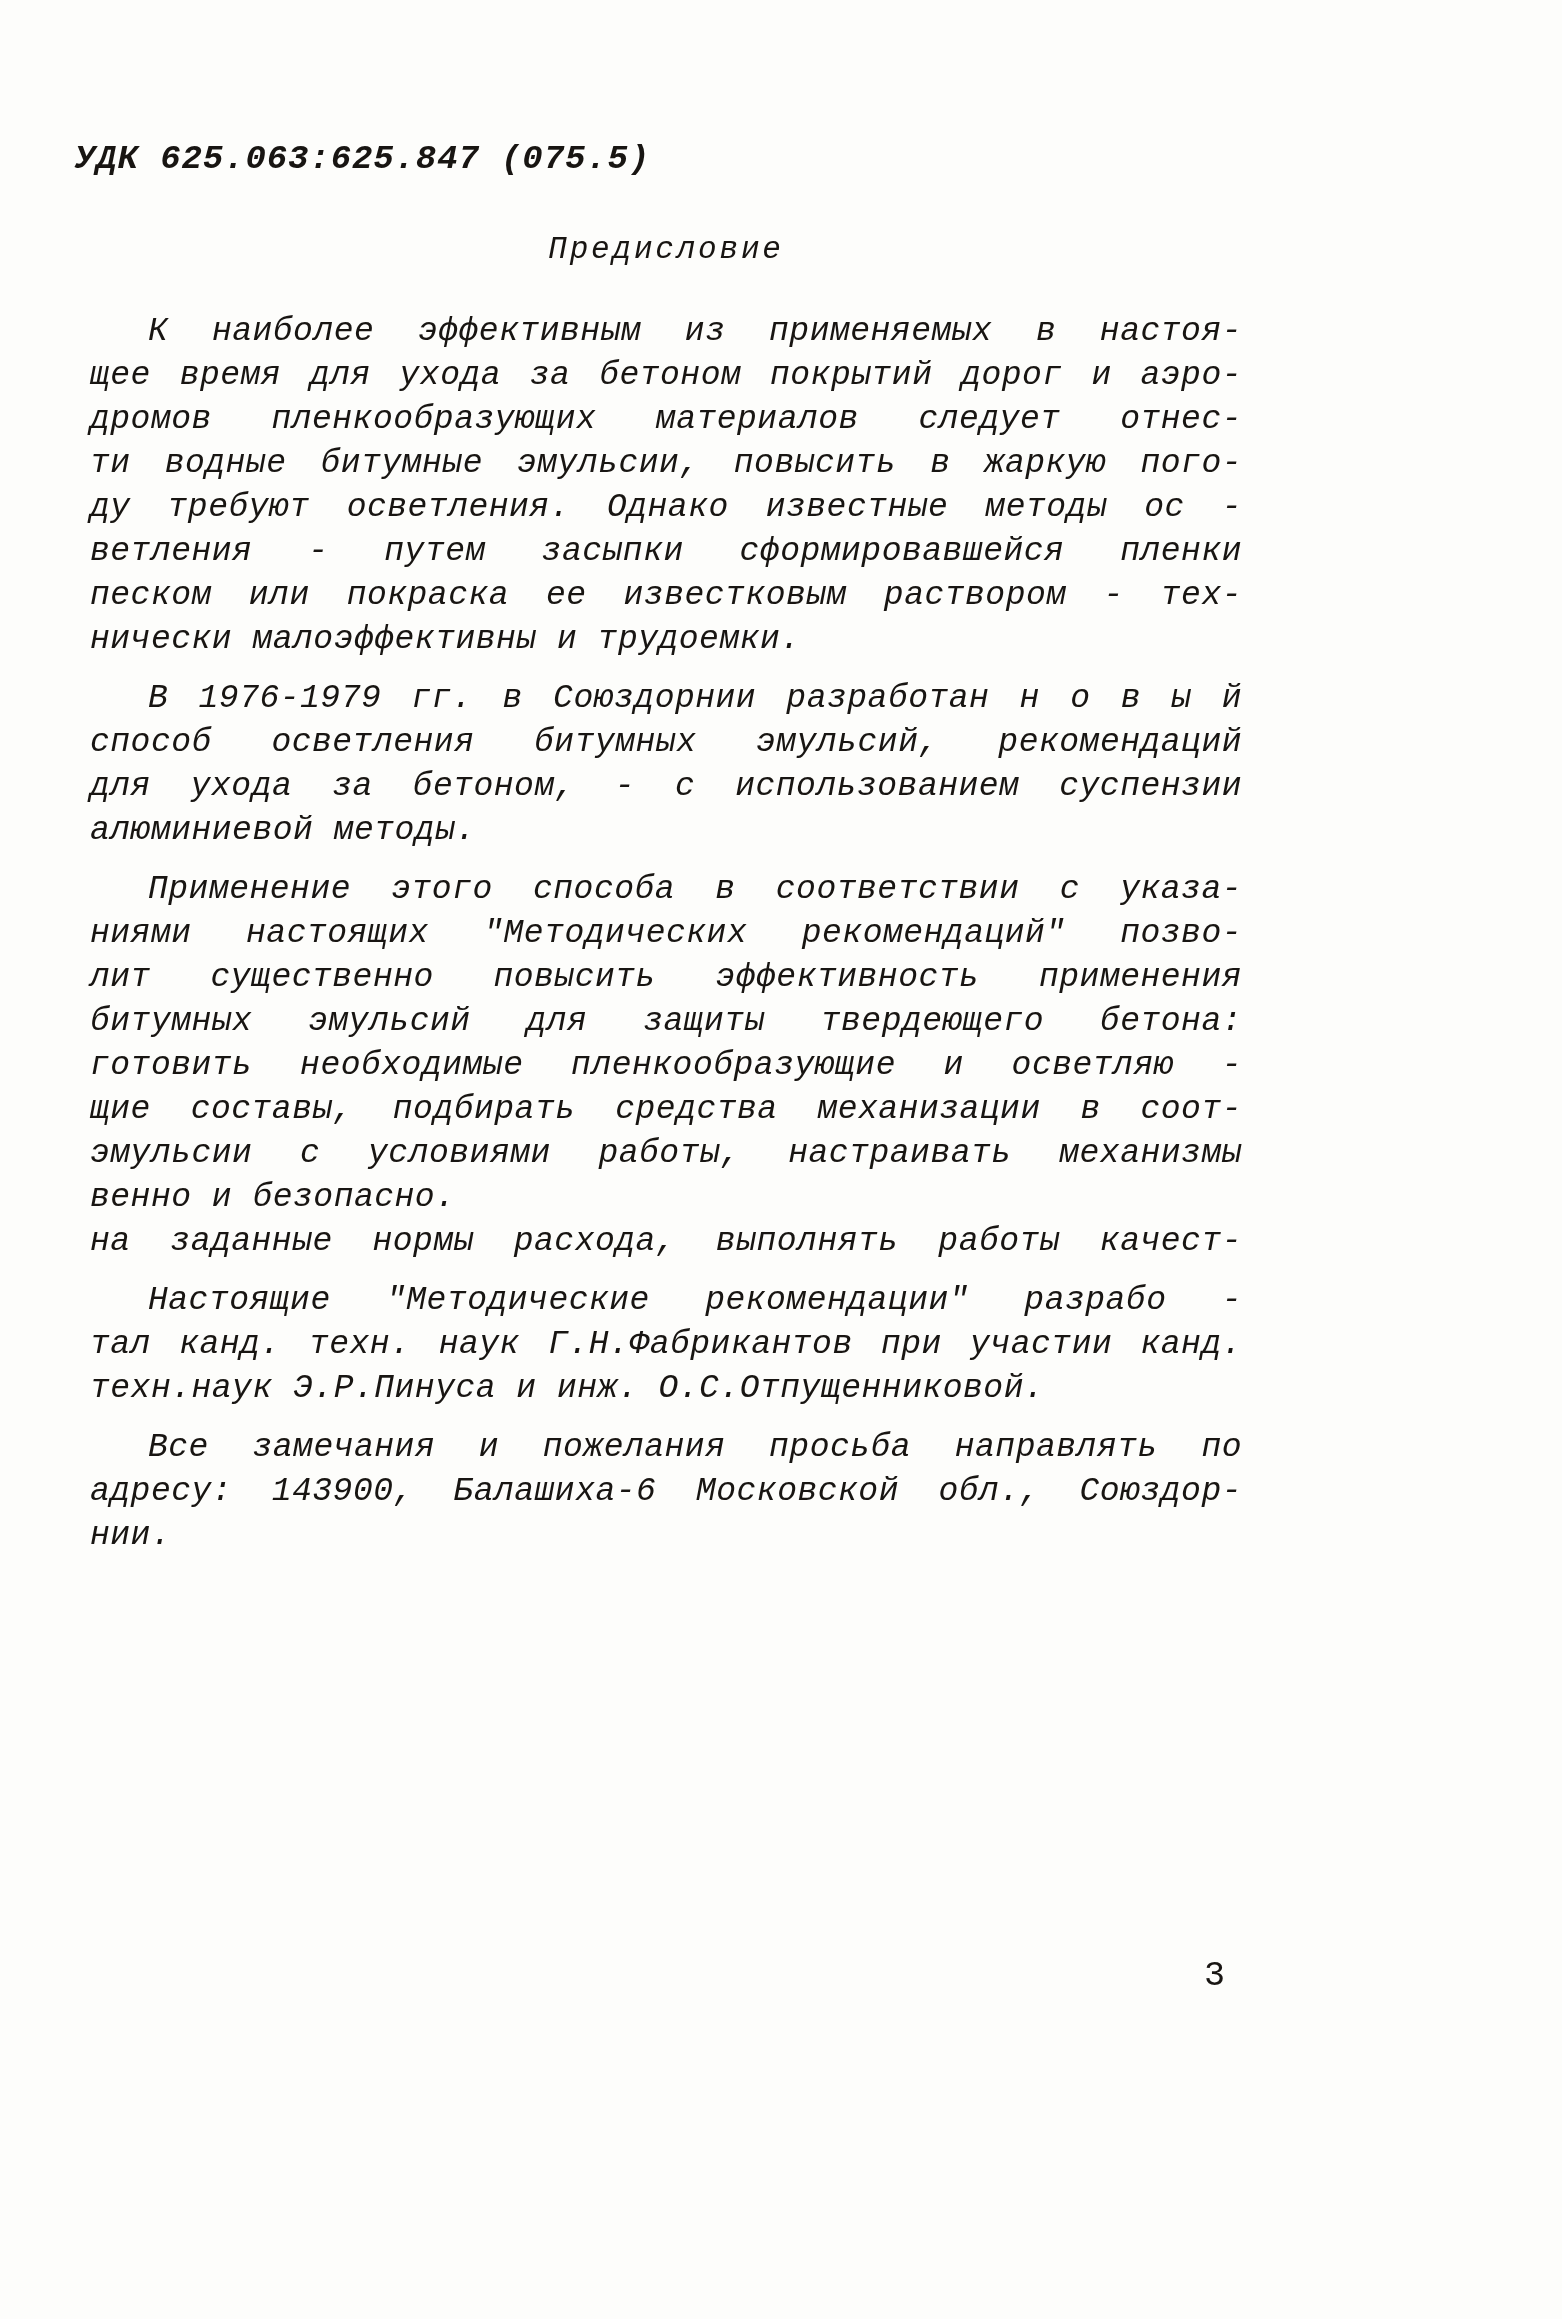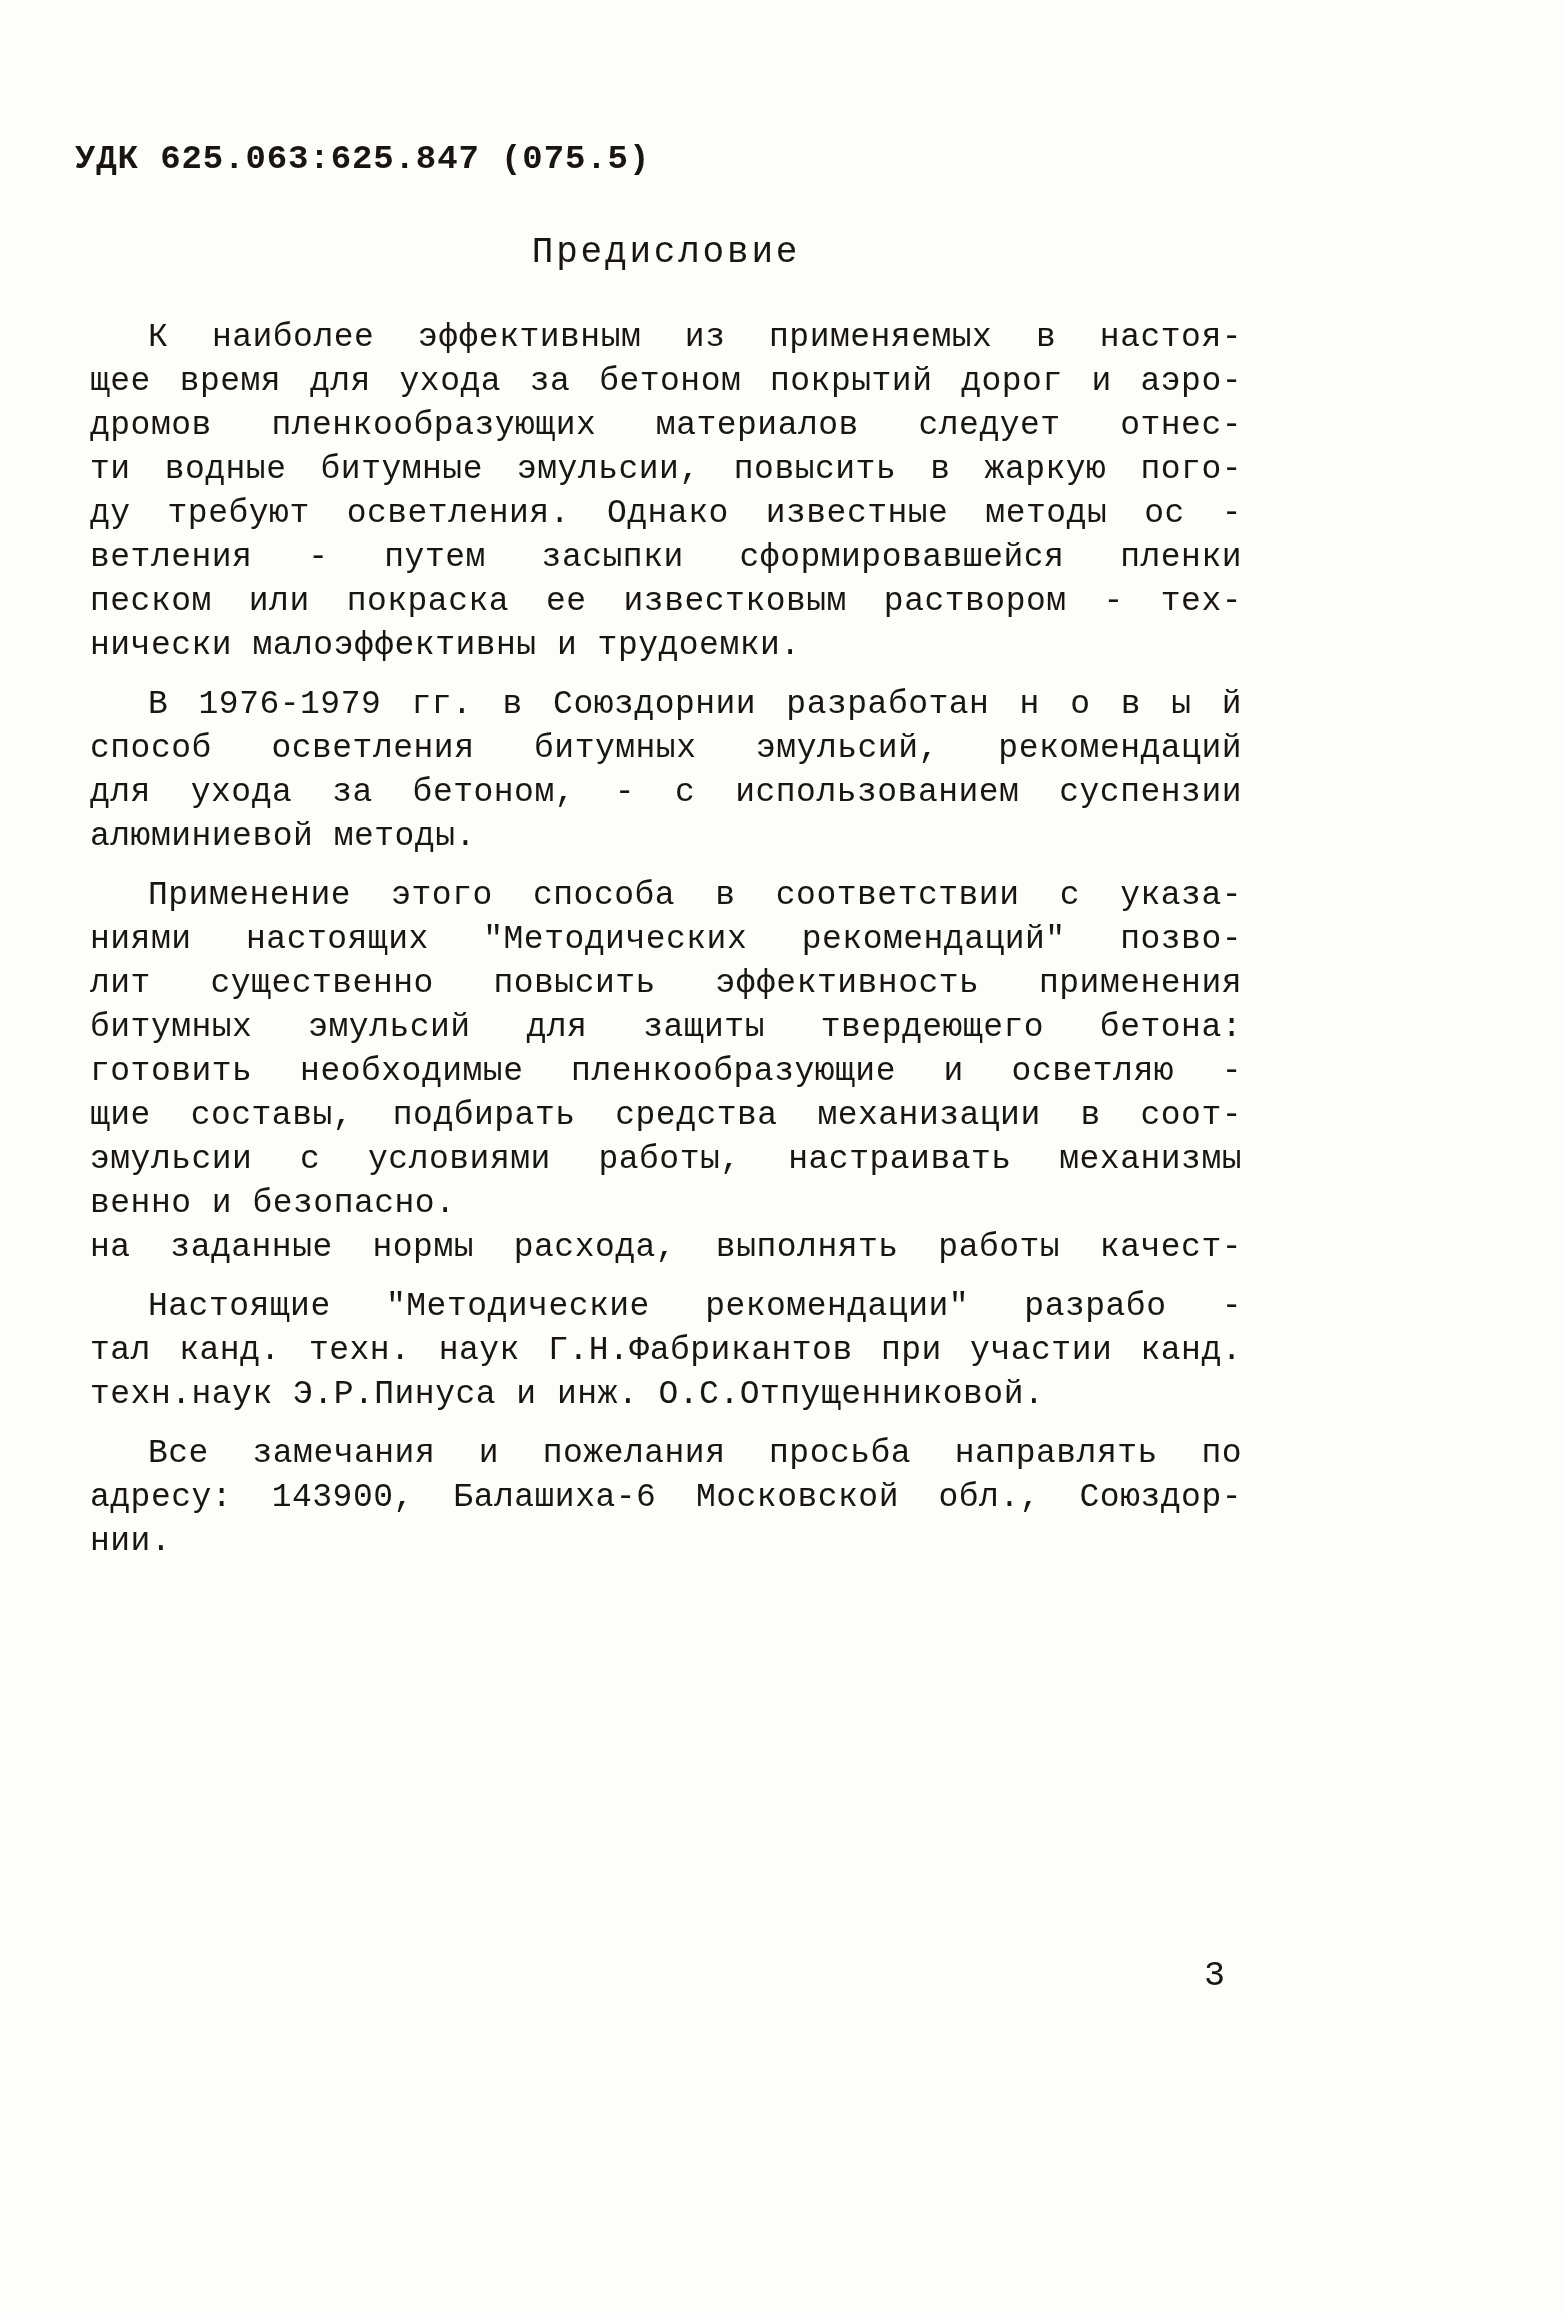--- a/index.html
+++ b/index.html
@@ -15,30 +15,31 @@
     overflow: hidden;
     font-family: "Liberation Mono", "DejaVu Sans Mono", monospace;
     color: #181512;
     -webkit-font-smoothing: antialiased;
   }
   .content {
     position: absolute;
     left: 75px;
     top: 140px;
     width: 1182px;
+    font-style: italic;
   }
   .udc {
     font-size: 34px;
     font-weight: bold;
     letter-spacing: 0.9px;
     margin-bottom: 54px;
     white-space: nowrap;
   }
   .doc-title {
-    font-size: 36px;
+    font-size: 31px;
     letter-spacing: 2.8px;
     text-align: center;
     margin-bottom: 43px;
     font-weight: 500;
   }
   .paragraph {
     margin: 15px;
   }
   .line {
     font-size: 33px;

